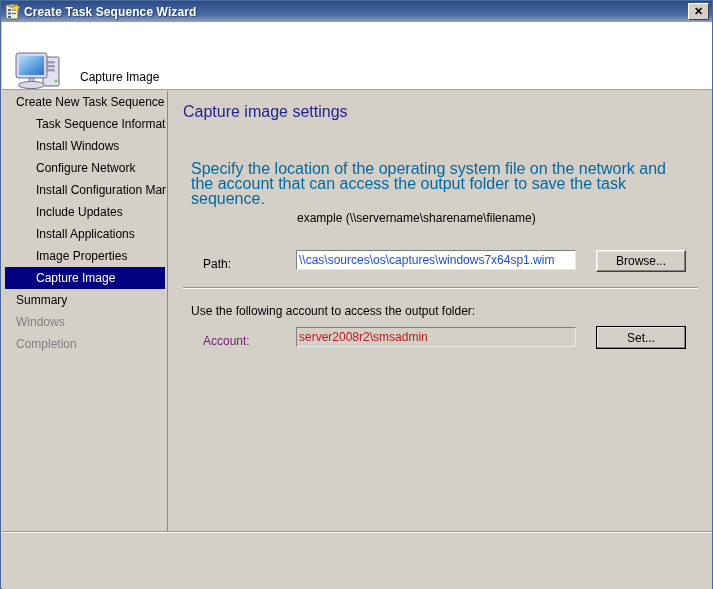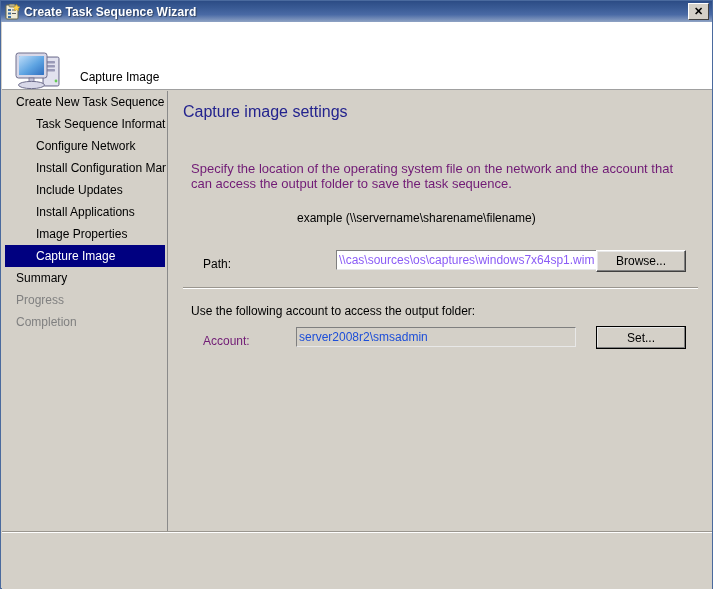--- a/index.html
+++ b/index.html
@@ -198,23 +198,23 @@
     position: absolute;
     left: 14px; top: 12px;
     font-size: 16px;
     color: #23238e;
     white-space: nowrap;
   }
   #instructions {
     position: absolute;
     left: 22px; top: 70px;
     width: 488px;
-    font-size: 13px;
+    font-size: 16px;
     line-height: 15px;
-    color: #701a75;
+    color: #0369a1;
   }
   #example-label {
     position: absolute;
     left: 128px; top: 120px;
     font-size: 12px;
     color: #000000;
     white-space: nowrap;
   }
   #path-label {
     position: absolute;
@@ -227,25 +227,24 @@
     left: 127px; top: 159px;
     width: 280px;
     height: 20px;
     box-sizing: border-box;
     background: #ffffff;
     border: 1px solid #7f7f7f;
     border-right-color: #e8e8e8;
     border-bottom-color: #e8e8e8;
     font-family: "Liberation Sans", sans-serif;
     font-size: 12px;
-    color: #8b5cf6;
+    color: #1d4ed8;
     padding: 0 2px;
     line-height: 18px;
     outline: none;
-    margin-left: 40px;
   }
   .win-button {
     box-sizing: border-box;
     background: #d4d0c8;
     border: 1px solid #ffffff;
     border-right-color: #404040;
     border-bottom-color: #404040;
     box-shadow: inset -1px -1px 0 #808080, inset 1px 1px 0 #e8e8e8;
     font-family: "Liberation Sans", sans-serif;
     font-size: 12px;
@@ -287,21 +286,21 @@
     left: 127px; top: 236px;
     width: 280px;
     height: 20px;
     box-sizing: border-box;
     background: #d4d0c8;
     border: 1px solid #7f7f7f;
     border-right-color: #e8e8e8;
     border-bottom-color: #e8e8e8;
     font-family: "Liberation Sans", sans-serif;
     font-size: 12px;
-    color: #1d4ed8;
+    color: #b91c1c;
     padding: 0 2px;
     line-height: 18px;
     outline: none;
   }
   #set-btn {
     position: absolute;
     left: 427px; top: 235px;
     width: 90px; height: 23px;
     border-color: #000000;
     box-shadow: inset -1px -1px 0 #808080, inset 1px 1px 0 #e8e8e8,
@@ -370,28 +369,29 @@
         <rect x="16" y="30" width="5" height="5" fill="#c2c2d8" stroke="#6e6e8c" stroke-width="0.8"></rect>
         <ellipse cx="18.5" cy="37" rx="13" ry="3.6" fill="#d8d8e8" stroke="#6e6e8c" stroke-width="1"></ellipse>
       </svg>
     </span>
     <span id="banner-title">Capture Image</span>
   </div>
 
   <div id="navpanel">
     <div class="nav-item nav-root">Create New Task Sequence</div>
     <div class="nav-item nav-child">Task Sequence Information</div>
+    <div class="nav-item nav-child">Install Windows</div>
     <div class="nav-item nav-child">Configure Network</div>
     <div class="nav-item nav-child">Install Configuration Manag</div>
     <div class="nav-item nav-child">Include Updates</div>
     <div class="nav-item nav-child">Install Applications</div>
     <div class="nav-item nav-child">Image Properties</div>
     <div class="nav-item nav-selected">Capture Image</div>
     <div class="nav-item nav-root">Summary</div>
-    <div class="nav-item nav-root nav-disabled">Progress</div>
+    <div class="nav-item nav-root nav-disabled">Windows</div>
     <div class="nav-item nav-root nav-disabled">Completion</div>
   </div>
 
   <div id="nav-scrollbar">
     <div class="sb-arrow">◄</div>
     <div id="sb-track">
       <div id="sb-thumb"></div>
     </div>
     <div class="sb-arrow">►</div>
   </div>

